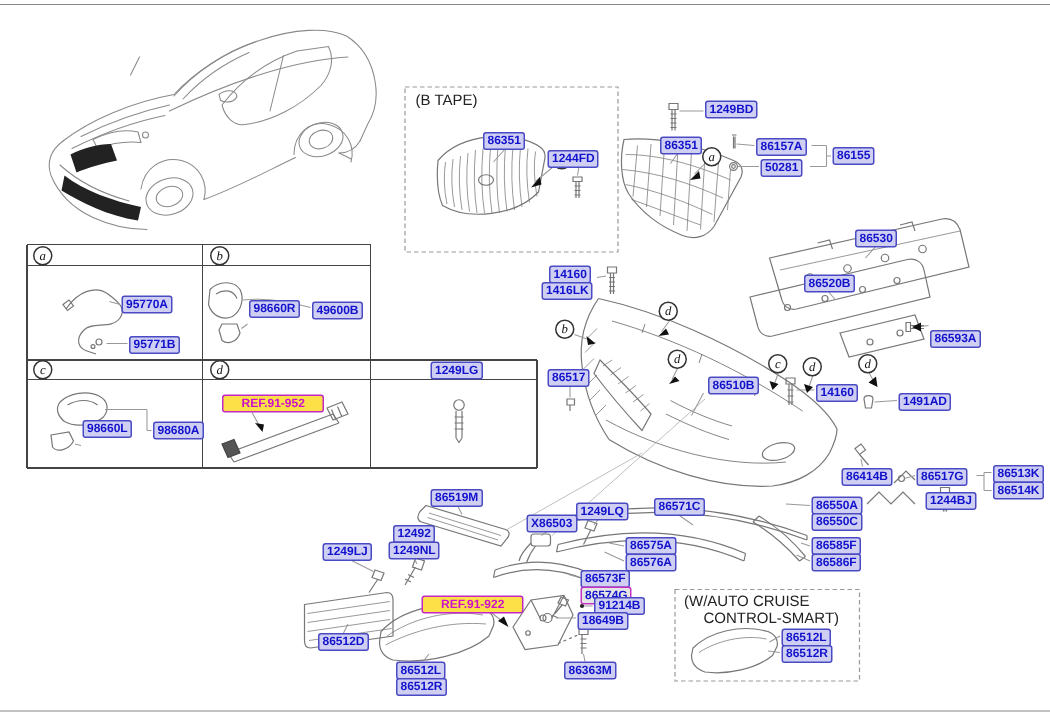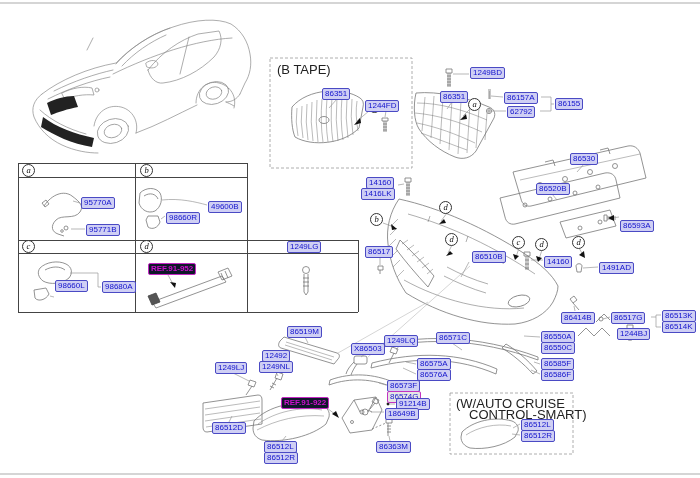--- a/index.html
+++ b/index.html
@@ -1,29 +1,29 @@
 <!DOCTYPE html>
 <html><head>
 <meta charset="utf-8">
 <style>
   html,body{margin:0;padding:0;background:#fff}
   #stage{position:relative;width:700px;height:478px;background:#fff;overflow:hidden;
          font-family:"Liberation Sans",sans-serif}
   #art{position:absolute;left:0;top:0}
   .lbl{position:absolute;height:10px;line-height:10px;padding:0 2px;border:1px solid #4a4ac4;
-       background:#cfcff4;color:#1212cc;font-size:8px;font-weight:400;white-space:nowrap;
+       background:#cfcff4;color:#1212cc;font-size:8px;font-weight:700;white-space:nowrap;
        border-radius:2px;z-index:5}
   .hl{background:#e5e5e5;border-color:#c233c2}
-  .reflbl{position:absolute;height:10px;line-height:10px;padding:0 2px;border:1px solid #c428c4;
-       background:#0f172a;color:#cc10cc;font-size:8px;font-weight:700;white-space:nowrap;
+  .reflbl{position:absolute;height:10px;line-height:10px;padding:0 12px;border:1px solid #c428c4;
+       background:#fde047;color:#cc10cc;font-size:8px;font-weight:700;white-space:nowrap;
        border-radius:2px;z-index:5}
   .mk{position:absolute;width:11px;height:11px;border:1px solid #333;border-radius:50%;
       background:#fff;text-align:center;font:italic 400 8.5px/11px "Liberation Serif",serif;
       color:#111;z-index:4}
-  .cap{position:absolute;color:#222;font-size:13px;white-space:nowrap;z-index:4}
+  .cap{position:absolute;color:#222;font-size:10px;white-space:nowrap;z-index:4}
 </style>
 </head>
 <body>
 
 <div id="stage">
 
 <svg id="art" width="700" height="478" viewBox="0 0 700 478">
 
   <g stroke="#888" stroke-width="0.7">
     <path d="M0,3 H700 M0,474 H700"></path>
@@ -220,21 +220,21 @@
 <div class="mk" style="left:22px;top:164px">a</div>
 <div class="mk" style="left:140px;top:164px">b</div>
 <div class="mk" style="left:22px;top:240px">c</div>
 <div class="mk" style="left:140px;top:240px">d</div>
 
 <div class="lbl" style="left:322px;top:88px">86351</div>
 <div class="lbl" style="left:365px;top:100px">1244FD</div>
 <div class="lbl" style="left:470px;top:67px">1249BD</div>
 <div class="lbl" style="left:440px;top:91px">86351</div>
 <div class="lbl" style="left:504px;top:92px">86157A</div>
-<div class="lbl" style="left:507px;top:106px">62792</div>
+<div class="lbl" style="left:507px;top:106px">50281</div>
 <div class="lbl" style="left:555px;top:98px">86155</div>
 <div class="lbl" style="left:570px;top:153px">86530</div>
 <div class="lbl" style="left:536px;top:183px">86520B</div>
 <div class="lbl" style="left:620px;top:220px">86593A</div>
 <div class="lbl" style="left:366px;top:177px">14160</div>
 <div class="lbl" style="left:361px;top:188px">1416LK</div>
 <div class="lbl" style="left:365px;top:246px">86517</div>
 <div class="lbl" style="left:472px;top:251px">86510B</div>
 <div class="lbl" style="left:544px;top:256px">14160</div>
 <div class="lbl" style="left:599px;top:262px">1491AD</div>
@@ -263,20 +263,20 @@
 <div class="lbl" style="left:376px;top:441px">86363M</div>
 <div class="lbl" style="left:212px;top:422px">86512D</div>
 <div class="lbl" style="left:264px;top:441px">86512L</div>
 <div class="lbl" style="left:264px;top:452px">86512R</div>
 <div class="lbl" style="left:521px;top:419px">86512L</div>
 <div class="lbl" style="left:521px;top:430px">86512R</div>
 <div class="lbl" style="left:287px;top:241px">1249LG</div>
 <div class="lbl" style="left:81px;top:197px">95770A</div>
 <div class="lbl" style="left:86px;top:224px">95771B</div>
 <div class="lbl" style="left:208px;top:201px">49600B</div>
-<div class="lbl" style="left:166px;top:212px">98660R</div>
+<div class="lbl" style="left:166px;top:200px">98660R</div>
 <div class="lbl" style="left:102px;top:281px">98680A</div>
 <div class="lbl" style="left:55px;top:280px">98660L</div>
 
 <div class="reflbl" style="left:148px;top:263px">REF.91-952</div>
 <div class="reflbl" style="left:281px;top:397px">REF.91-922</div>
 
 </div>
 
 </body></html>

